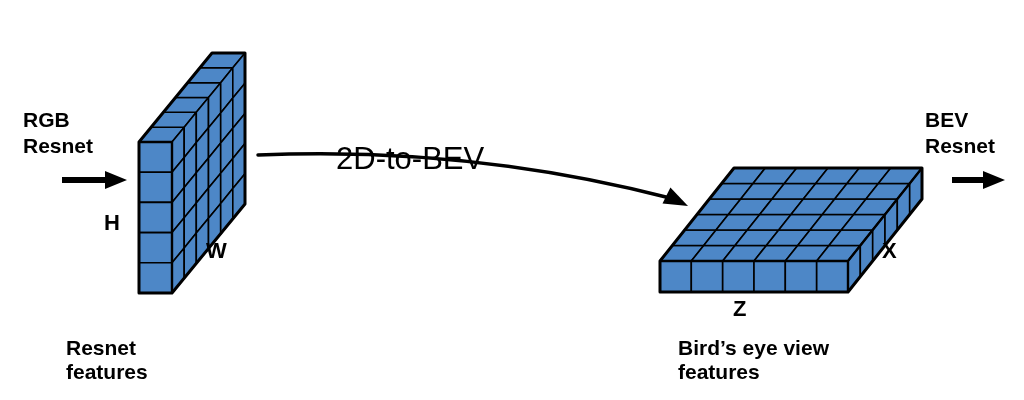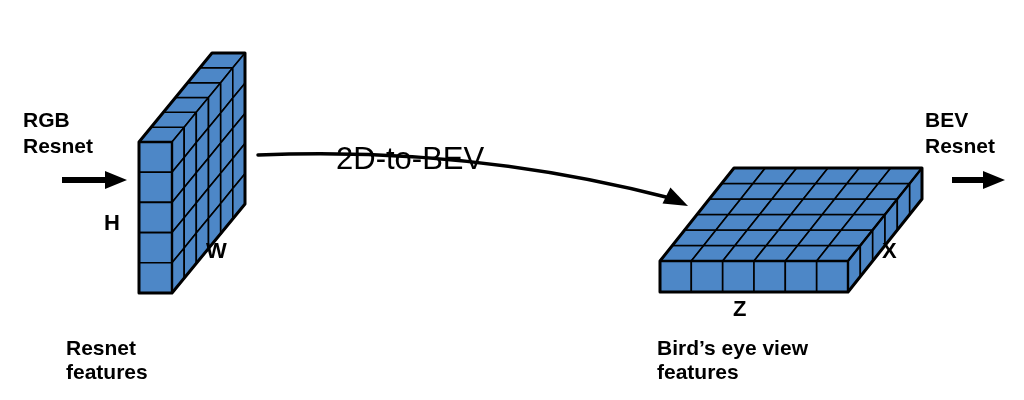--- a/index.html
+++ b/index.html
@@ -136,21 +136,21 @@
     <span class="ln">Resnet</span>
     <span class="ln">features</span>
   </div>
 
   <div class="lbl" id="lbl-transform" style="left:336px;top:102px;width:240px;">2D-to-BEV</div>
 
   <div class="lbl axis" id="lbl-z" style="left:733px;top:298px;width:40px;">Z</div>
 
   <div class="lbl axis" id="lbl-x" style="left:882px;top:240px;width:40px;">X</div>
 
-  <div class="lbl caption" id="lbl-bev-caption" style="left:657px;top:336px;width:200px;">
+  <div class="lbl caption" id="lbl-bev-caption" style="left:678px;top:336px;width:200px;">
     <span class="ln">Bird’s eye view</span>
     <span class="ln">features</span>
   </div>
 
   <div class="lbl" id="lbl-bev-resnet" style="left:925px;top:107px;width:104px;">
     <span class="ln">BEV</span>
     <span class="ln">Resnet</span>
   </div>
 
 </div>

